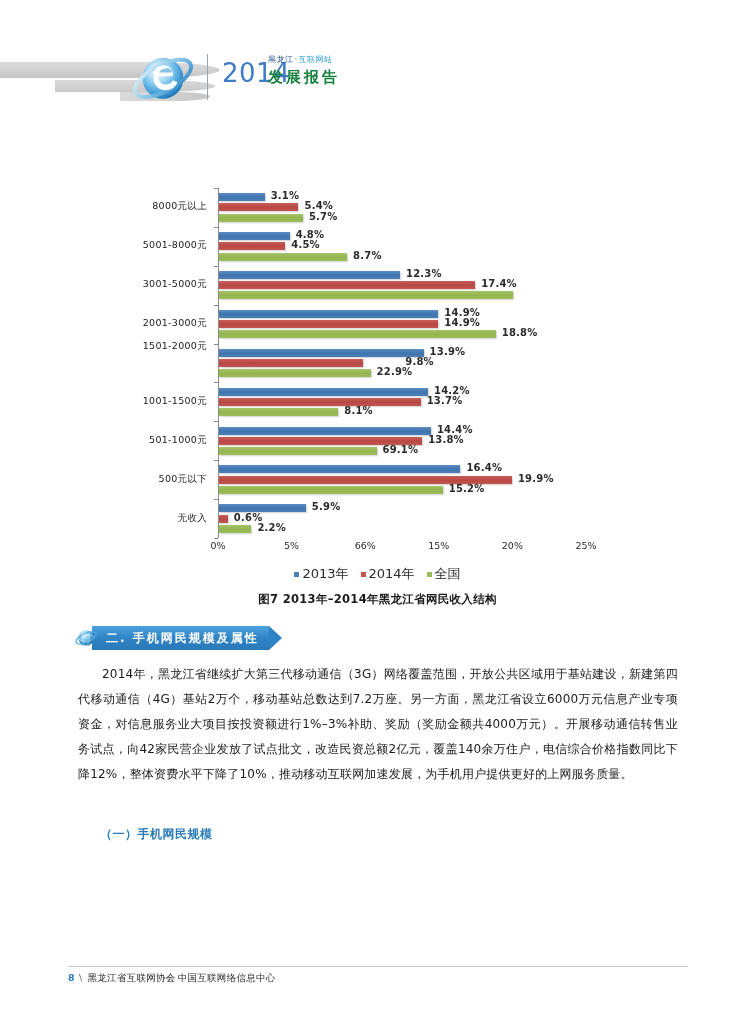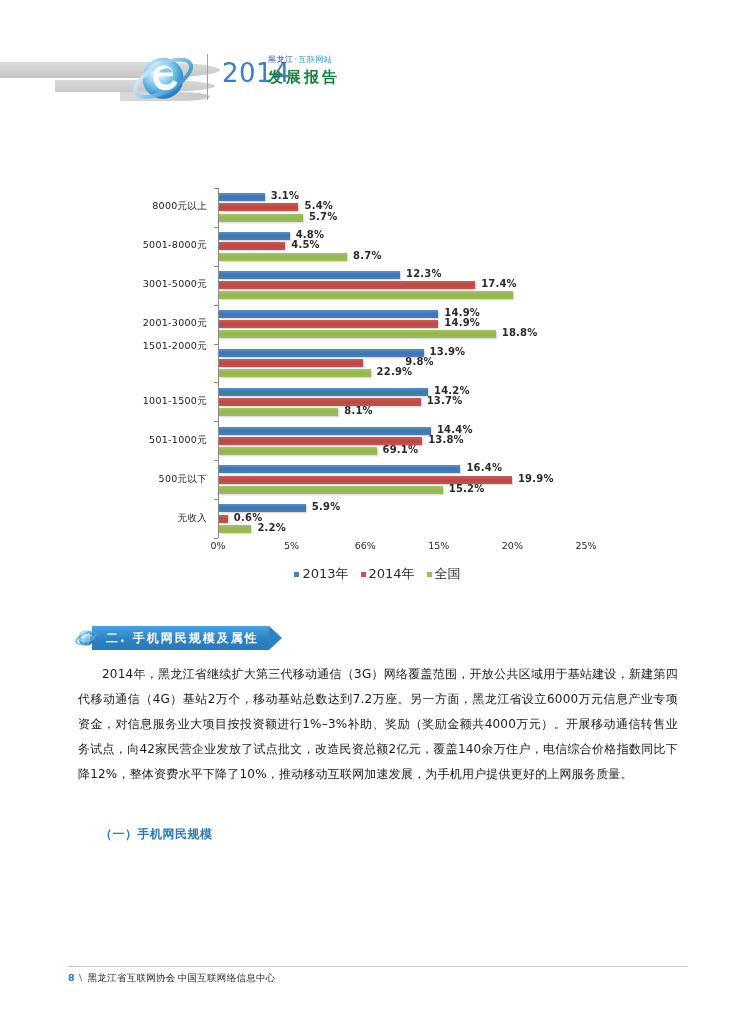--- a/index.html
+++ b/index.html
@@ -420,20 +420,21 @@
         <div class="xtick" style="left: 73.6px;">5%</div>
         <div class="xtick" style="left: 147.2px;">66%</div>
         <div class="xtick" style="left: 220.8px;">15%</div>
         <div class="xtick" style="left: 294.4px;">20%</div>
         <div class="xtick" style="left: 368px;">25%</div>
       </div>
 
     <div class="legend"><span class="legend-item"><span class="legend-swatch" style="background: rgb(74, 127, 184);"></span><span>2013年</span></span><span class="legend-item"><span class="legend-swatch" style="background: rgb(195, 84, 79);"></span><span>2014年</span></span><span class="legend-item"><span class="legend-swatch" style="background: rgb(157, 189, 90);"></span><span>全国</span></span></div>
   </div>
 
+  <div class="fig-caption">图7  2013年–2014年黑龙江省网民收入结构</div>
 
   <div class="section-banner">
     <svg class="banner-globe" viewBox="0 0 40 40">
       <defs>
         <radialGradient id="gl" cx="36%" cy="30%" r="70%">
           <stop offset="0%" stop-color="#ffffff"></stop>
           <stop offset="45%" stop-color="#7ec8ee"></stop>
           <stop offset="100%" stop-color="#1a6fae"></stop>
         </radialGradient>
       </defs>

